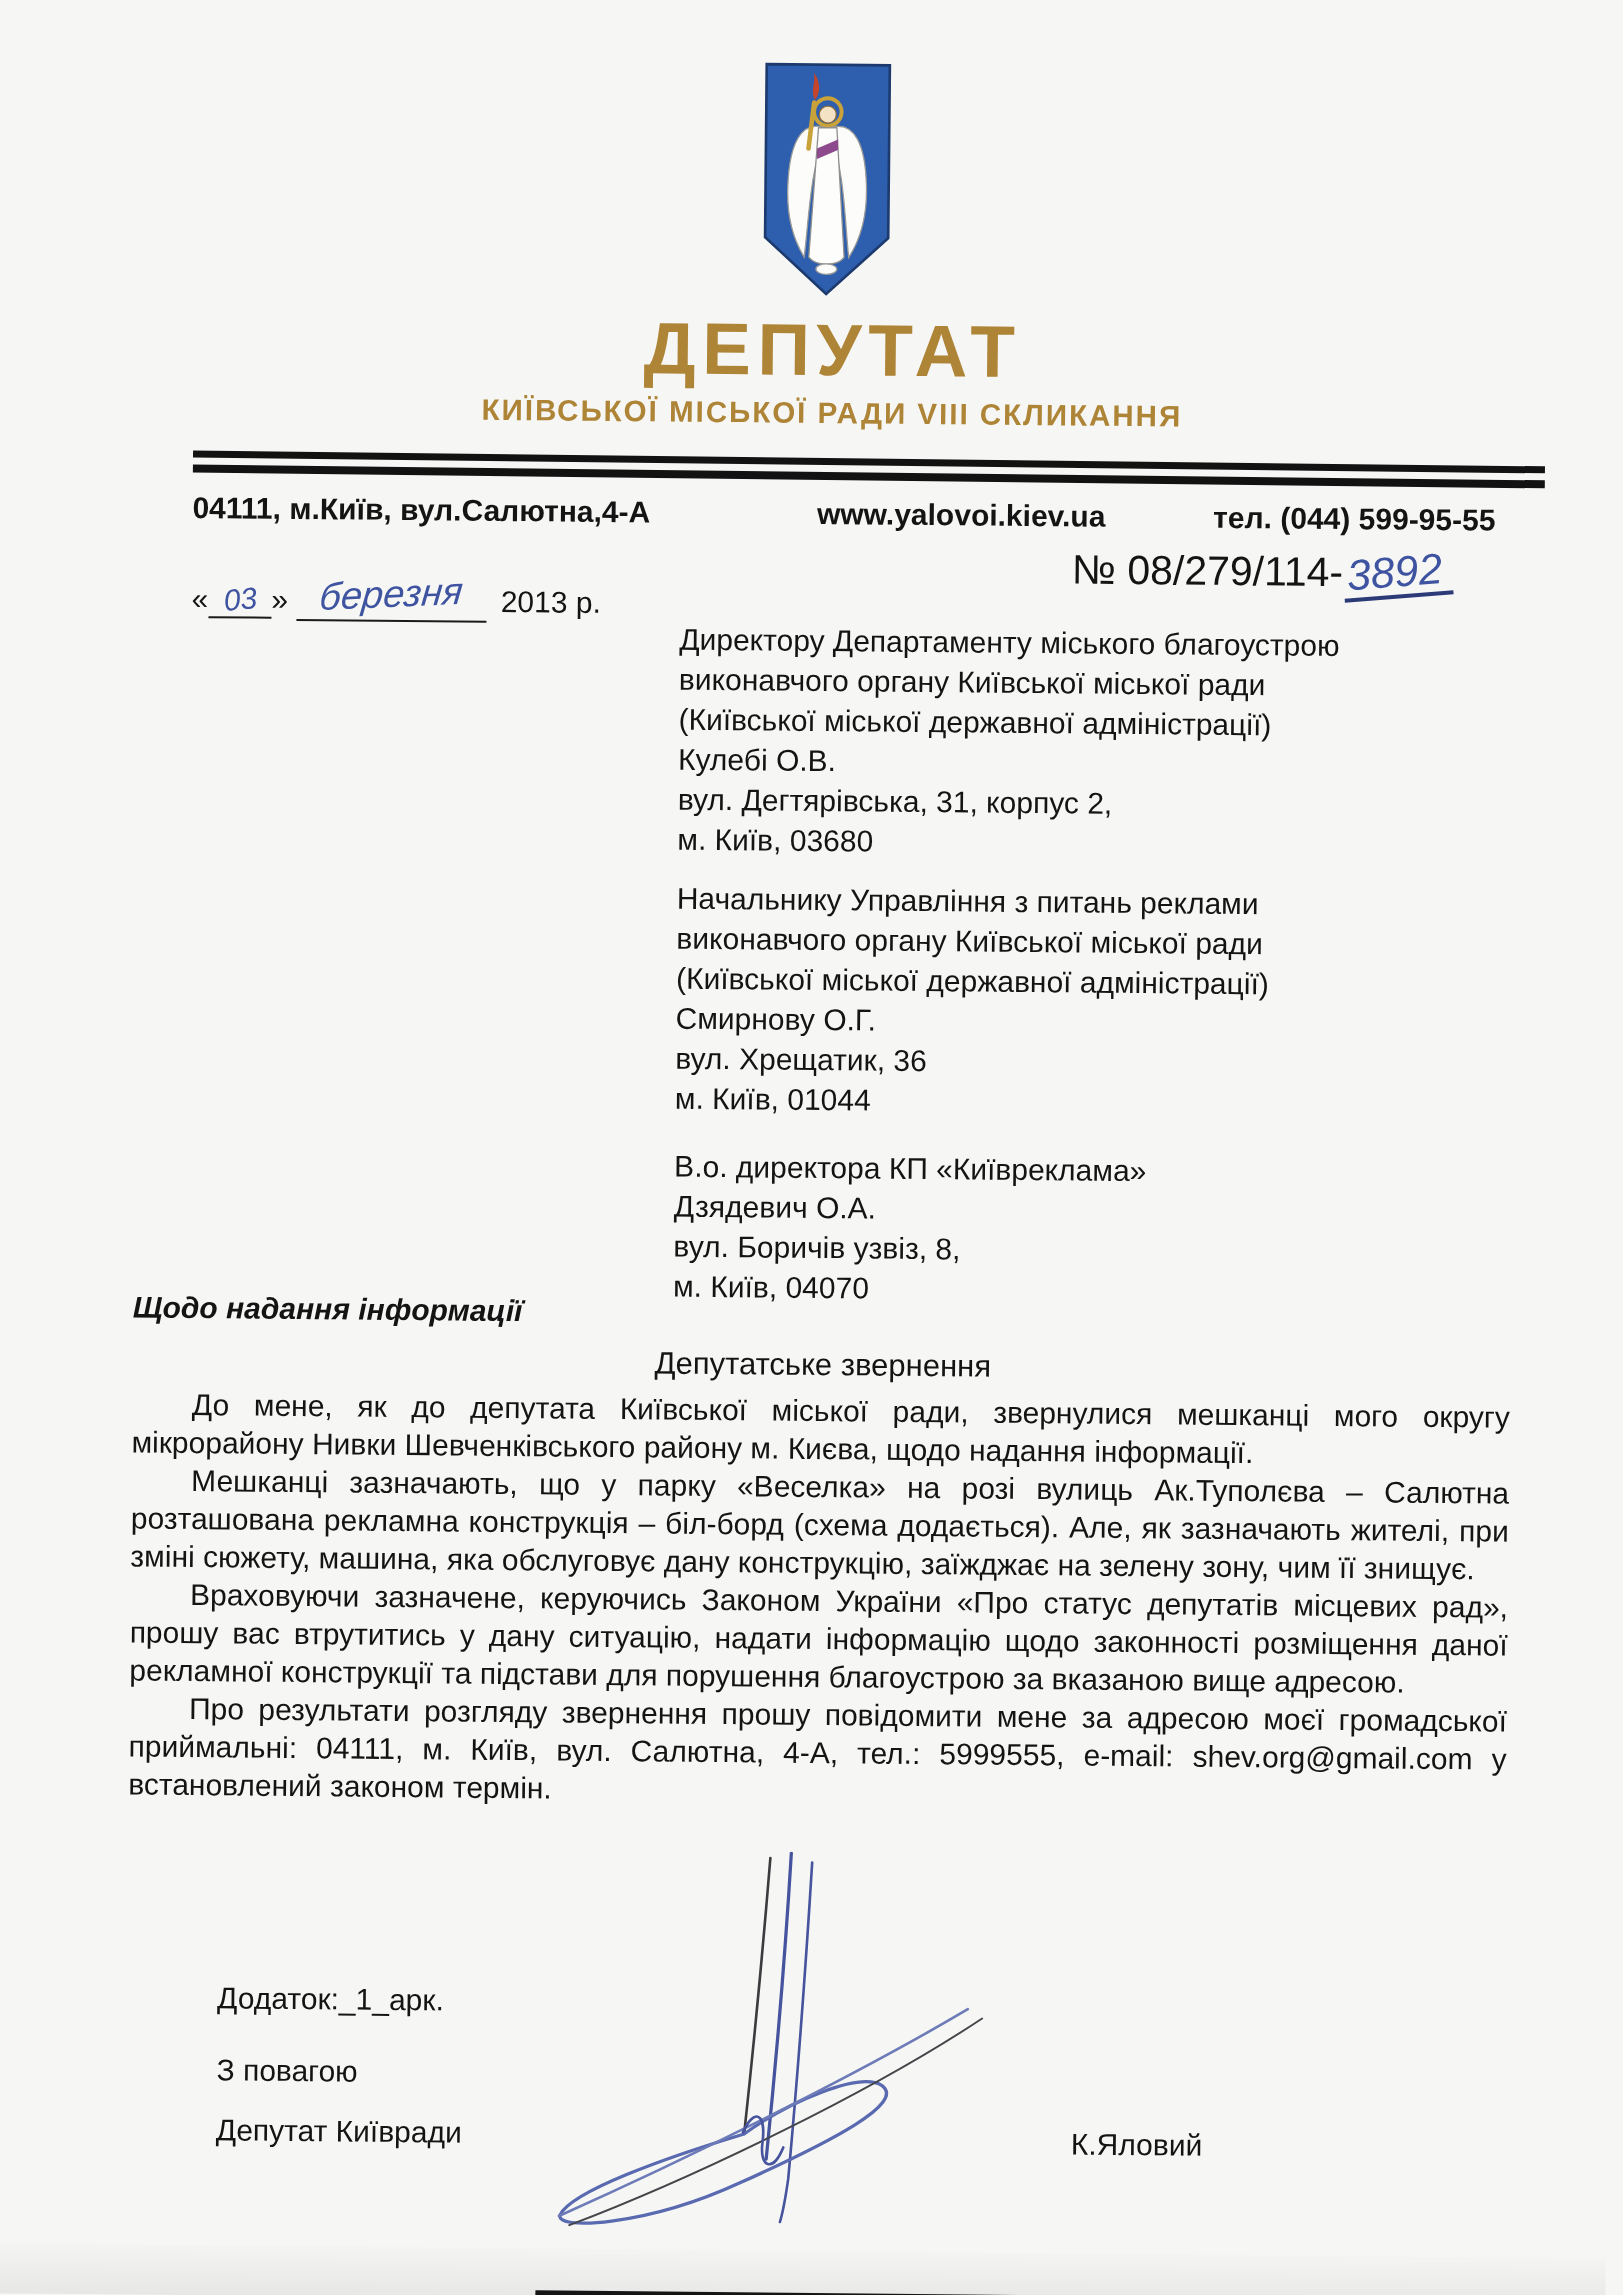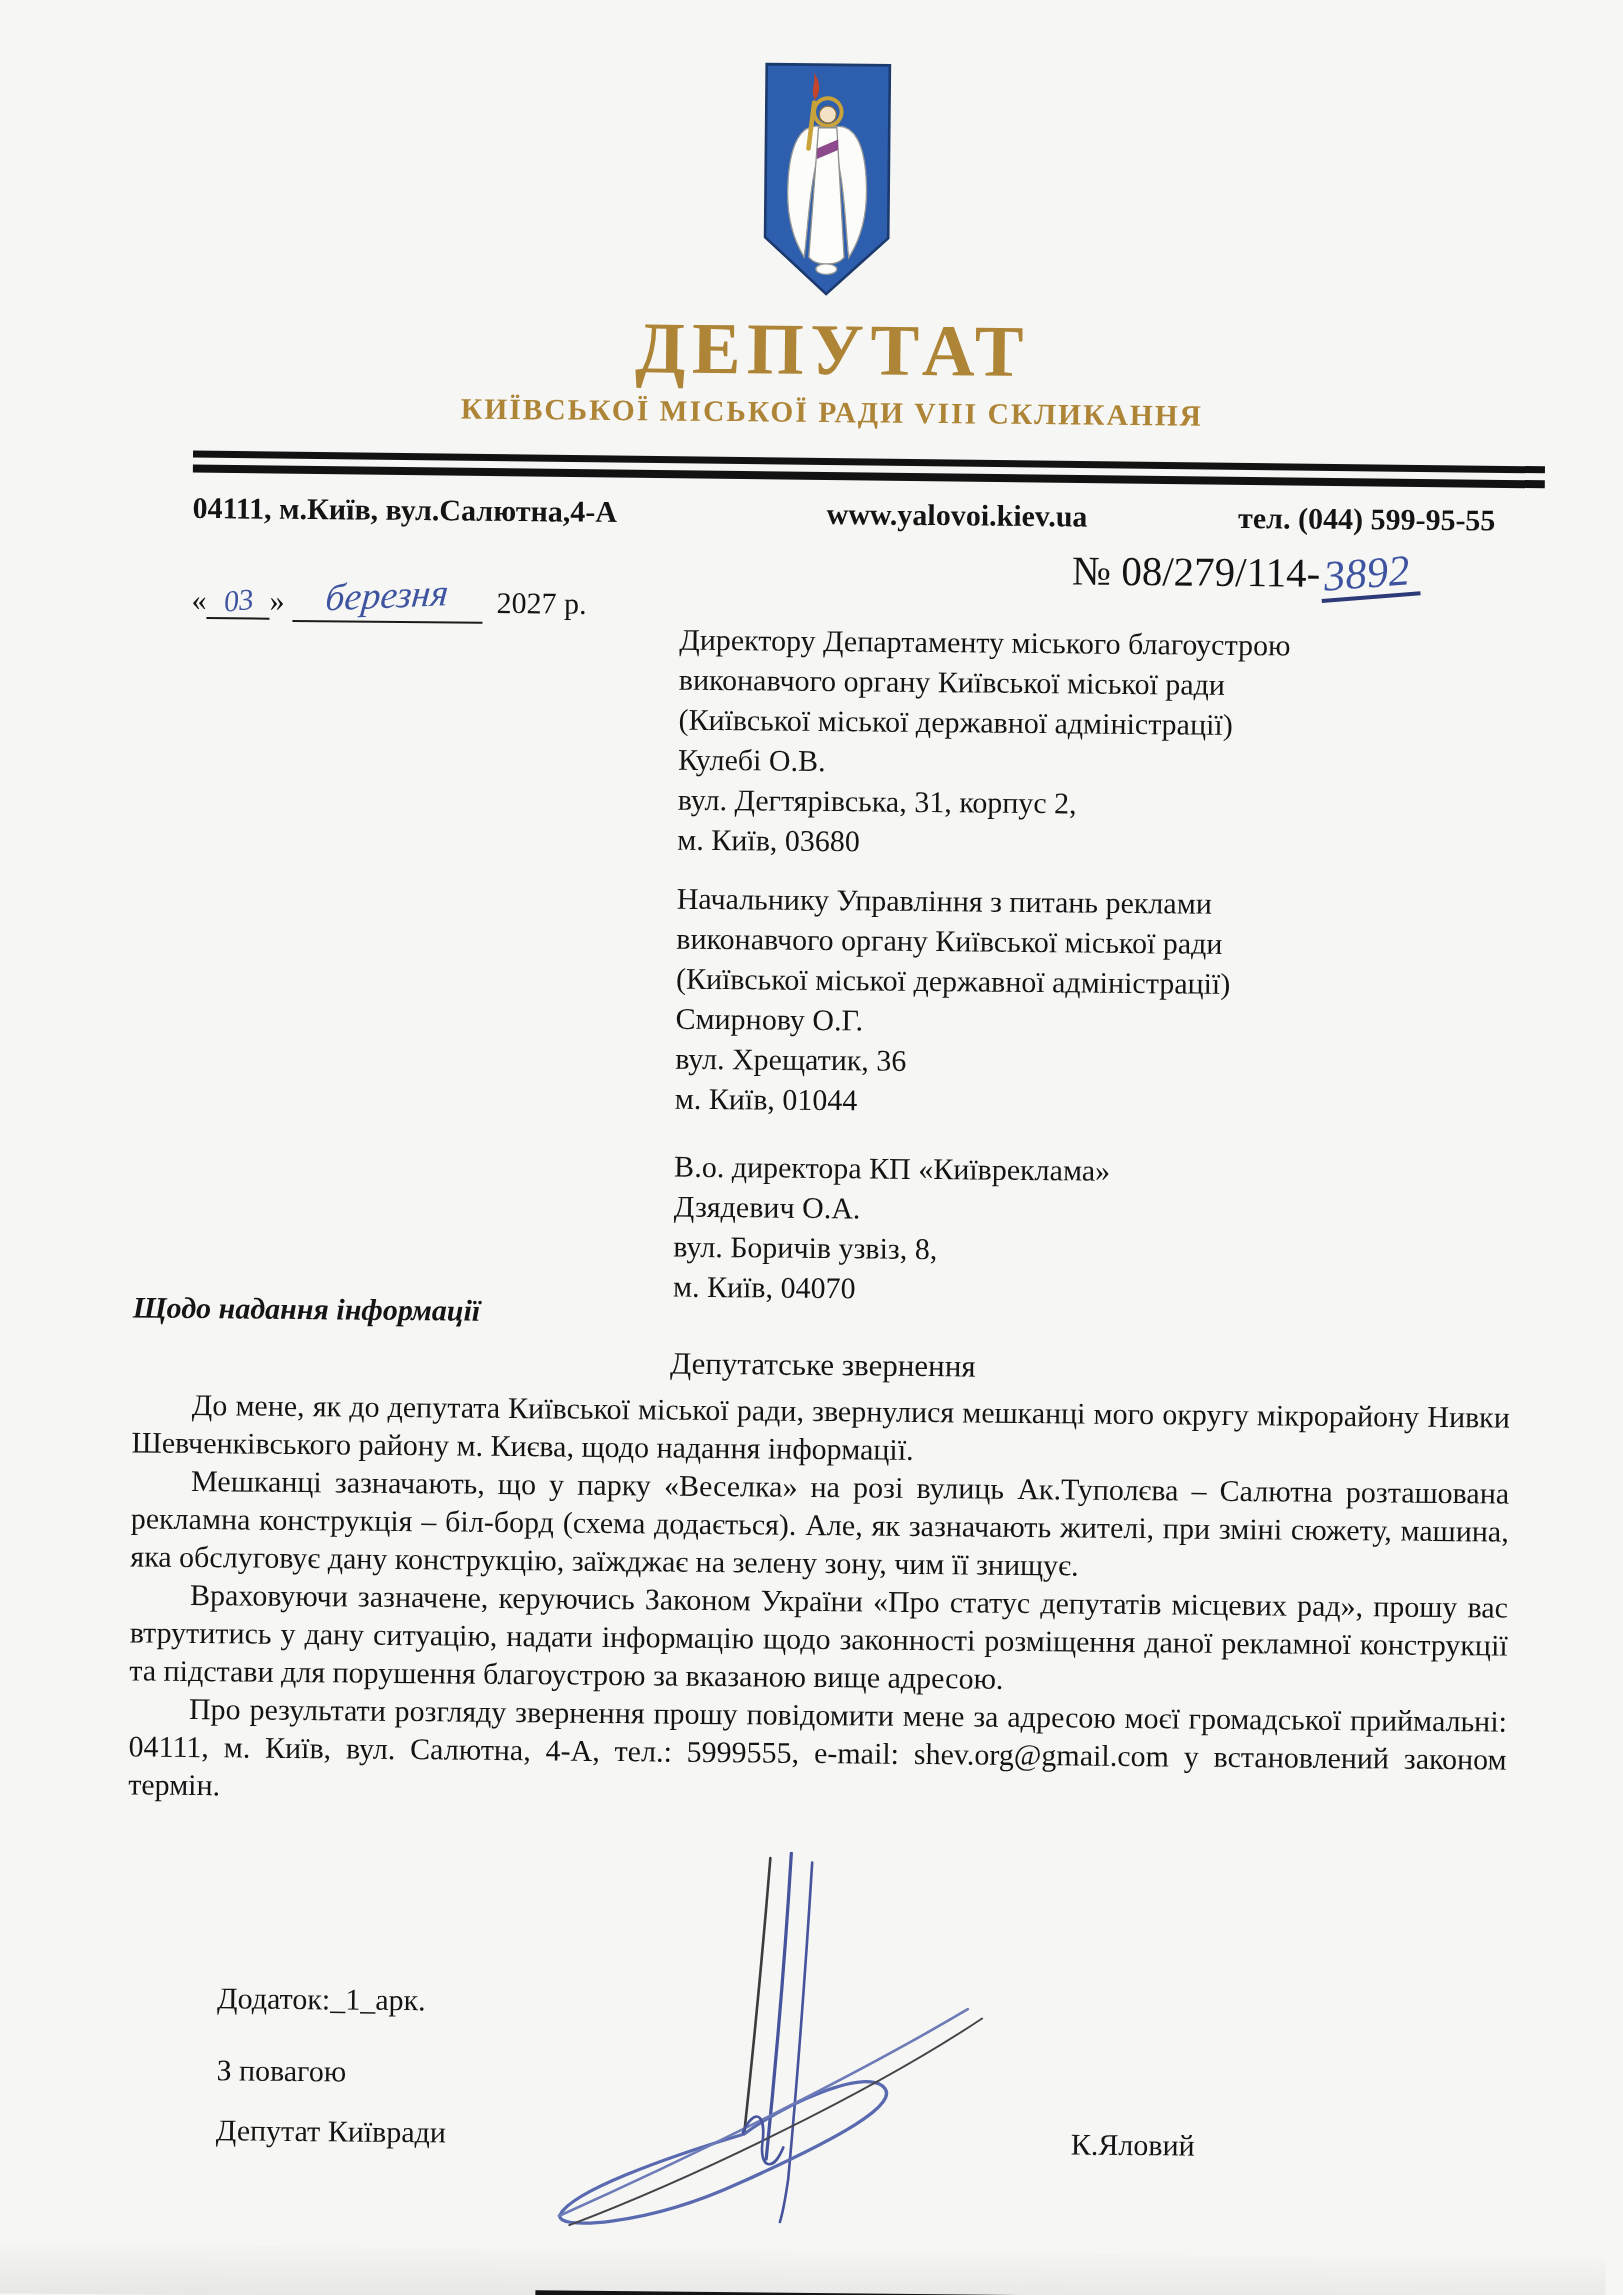--- a/index.html
+++ b/index.html
@@ -1,17 +1,17 @@
 <!DOCTYPE html>
 <html style="font-size:10.5px"><head>
 <meta charset="utf-8">
 <style>
   html,body{margin:0;padding:0;background:#f5f5f3;}
   #page{position:relative;width:1623px;height:2295px;background:#f6f6f4;overflow:hidden;
-        font-family:Liberation Serif, serif;color:#141414;}
+        font-family:Liberation Sans, sans-serif;color:#141414;}
   #scan{position:absolute;inset:0;transform:rotate(0.55deg);transform-origin:196px 458px;}
   .abs{position:absolute;}
 
   
   #coat{left:759px;top:56px;width:131px;height:236px;}
   #org-title{left:105px;top:302px;width:1453px;text-align:center;
              font-size:73px;font-weight:bold;letter-spacing:6.5px;}
   #org-subtitle{left:105px;top:390px;width:1453px;text-align:center;
                 font-size:29.5px;font-weight:bold;letter-spacing:2px;}
   .rule{left:193px;width:1352px;background:#121212;transform:rotate(0.12deg);}
@@ -87,21 +87,21 @@
   <div id="rule-bottom" class="abs rule"></div>
 
   <div id="contact-row" class="abs">
     <span>04111, м.Київ, вул.Салютна,4-А</span>
     <span class="mid">www.yalovoi.kiev.ua</span>
     <span>тел. (044) 599-95-55</span>
   </div>
 
   <div id="date-line" class="abs">
     <span>«</span><span class="blank" id="blank-day"><span id="date-day" class="hw">03</span></span><span>»</span>
-    <span class="blank" id="blank-month"><span id="date-month" class="hw">березня</span></span><span id="date-year">2027 р.</span>
+    <span class="blank" id="blank-month"><span id="date-month" class="hw">березня</span></span><span id="date-year">2013 р.</span>
   </div>
 
   <div id="number-line" class="abs">
     <span>№ 08/279/114-</span><span id="number-hw" class="hw">3892</span>
   </div>
 
   <div id="recipient-1" class="abs recipient">
     <div>Директору Департаменту міського благоустрою</div>
     <div>виконавчого органу Київської міської ради</div>
     <div>(Київської міської державної адміністрації)</div>

